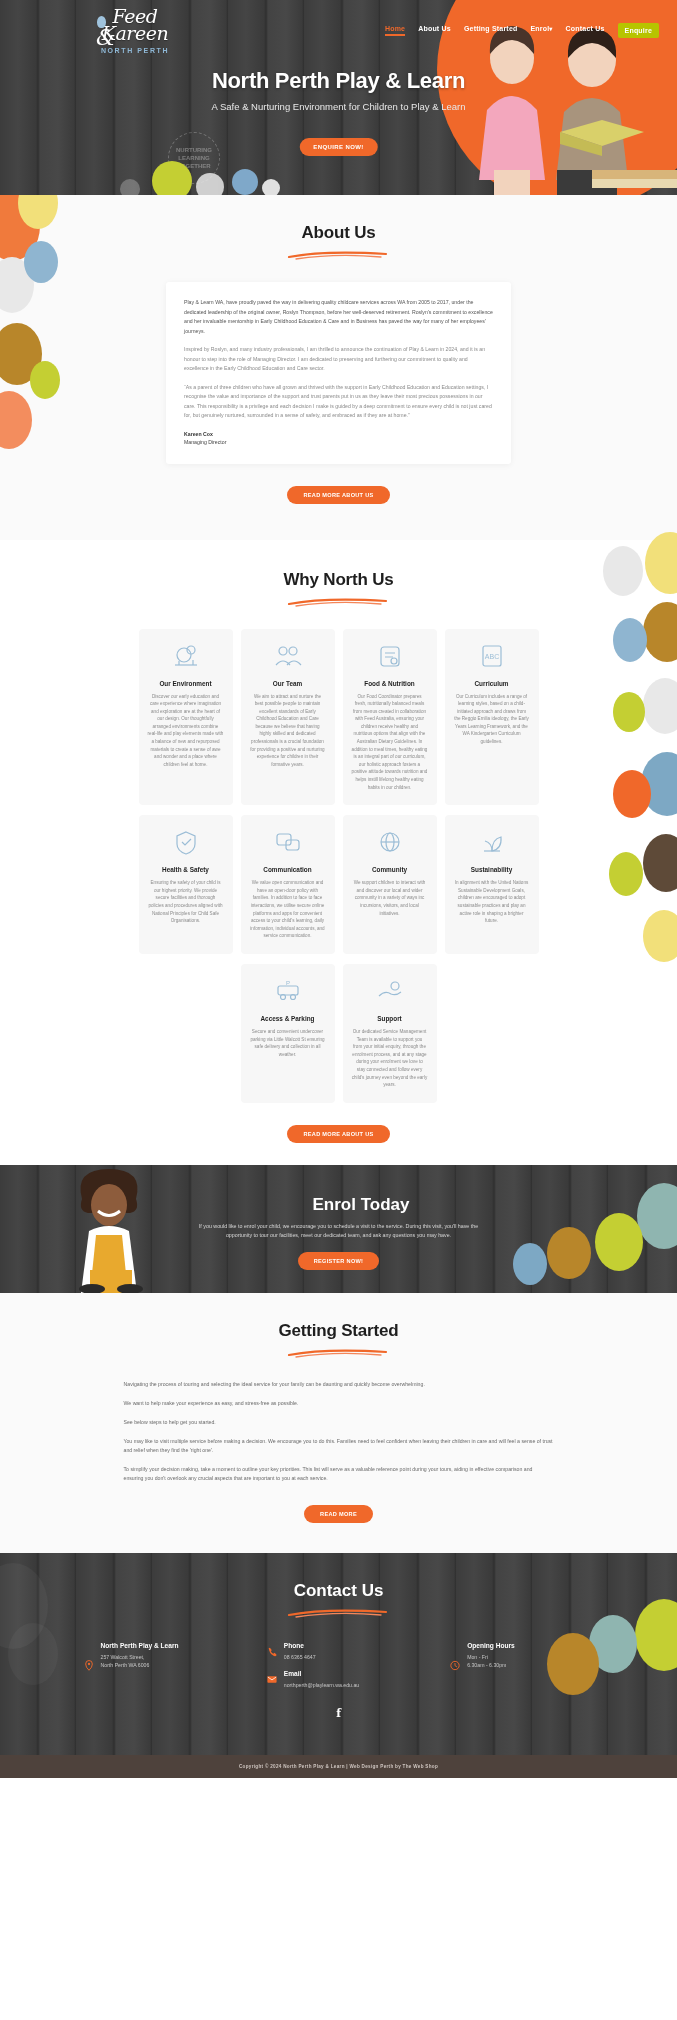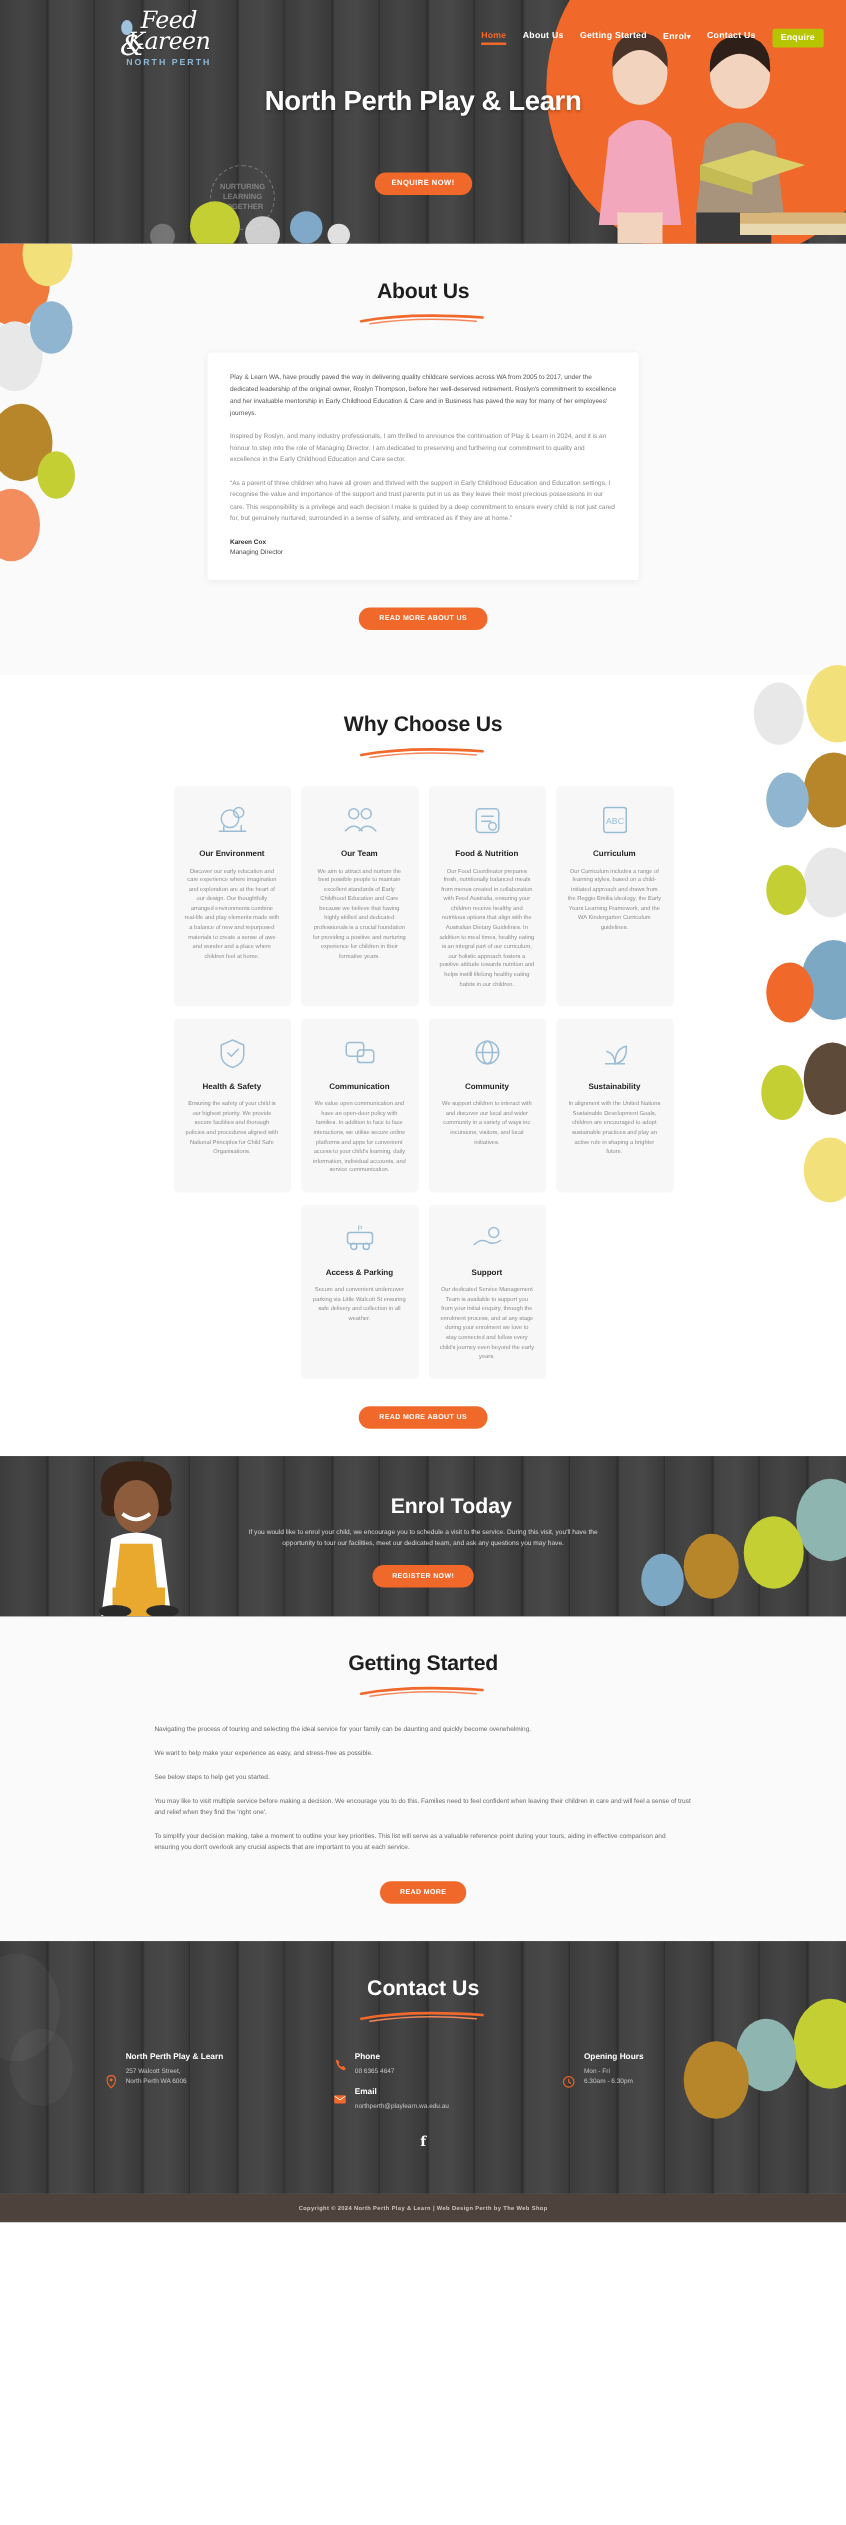--- a/index.html
+++ b/index.html
@@ -228,20 +228,21 @@
     <nav class="nav">
       <a href="#" class="active">Home</a>
       <a href="#">About Us</a>
       <a href="#">Getting Started</a>
       <a href="#"><span>Enrol</span><span class="caret">▾</span></a>
       <a href="#">Contact Us</a>
       <a href="#" class="enquire">Enquire</a>
     </nav>
 
     <div class="hero-title">North Perth Play &amp; Learn</div>
+    <div class="hero-sub">A Safe &amp; Nurturing Environment for Children to Play &amp; Learn</div>
     <button class="hero-btn">ENQUIRE NOW!</button>
     <div class="learning-stamp">NURTURING LEARNING TOGETHER</div>
 
     <svg class="hero-kids" viewBox="0 0 235 175">
       <ellipse cx="70" cy="38" rx="22" ry="26" fill="#f2d3bd"></ellipse>
       <path d="M48 34 q22 -28 44 0 q2 -26 -22 -28 q-24 2 -22 28z" fill="#4a342a"></path>
       <path d="M45 90 q25 -28 50 0 l8 70 h-66z" fill="#f3a7bd"></path>
       <rect x="52" y="150" width="36" height="25" fill="#f2d3bd"></rect>
       <ellipse cx="150" cy="40" rx="24" ry="27" fill="#f2d3bd"></ellipse>
       <path d="M126 38 q24 -30 48 0 q2 -28 -24 -30 q-26 2 -24 30z" fill="#2e2019"></path>
@@ -302,21 +303,21 @@
       <div class="blob" style="right:30px;top:78px;width:34px;height:44px;background:#8fb5d0;"></div>
       <div class="blob" style="right:-10px;top:138px;width:44px;height:56px;background:#e8e8e8;"></div>
       <div class="blob" style="right:32px;top:152px;width:32px;height:40px;background:#c4cf33;"></div>
       <div class="blob" style="right:-16px;top:212px;width:52px;height:64px;background:#7da8c4;"></div>
       <div class="blob" style="right:26px;top:230px;width:38px;height:48px;background:#f0682a;"></div>
       <div class="blob" style="right:-12px;top:294px;width:46px;height:58px;background:#5e4a38;"></div>
       <div class="blob" style="right:34px;top:312px;width:34px;height:44px;background:#c4cf33;"></div>
       <div class="blob" style="right:-8px;top:370px;width:42px;height:52px;background:#f2e07a;"></div>
     </div>
 
-    <div class="sec-title">Why Choose Us</div>
+    <div class="sec-title">Why North Us</div>
     <svg class="swoosh" viewBox="0 0 105 10">
       <path d="M3 7 Q40 0 100 4" stroke="#f0682a" stroke-width="2.2" fill="none" stroke-linecap="round"></path>
       <path d="M10 9 Q50 3 95 7" stroke="#f4865a" stroke-width="1.3" fill="none" stroke-linecap="round"></path>
     </svg>
 
     <div class="cards-wrap">
 
       <div class="cards-row">
         <div class="card">
           <svg class="card-icon" viewBox="0 0 30 30">

